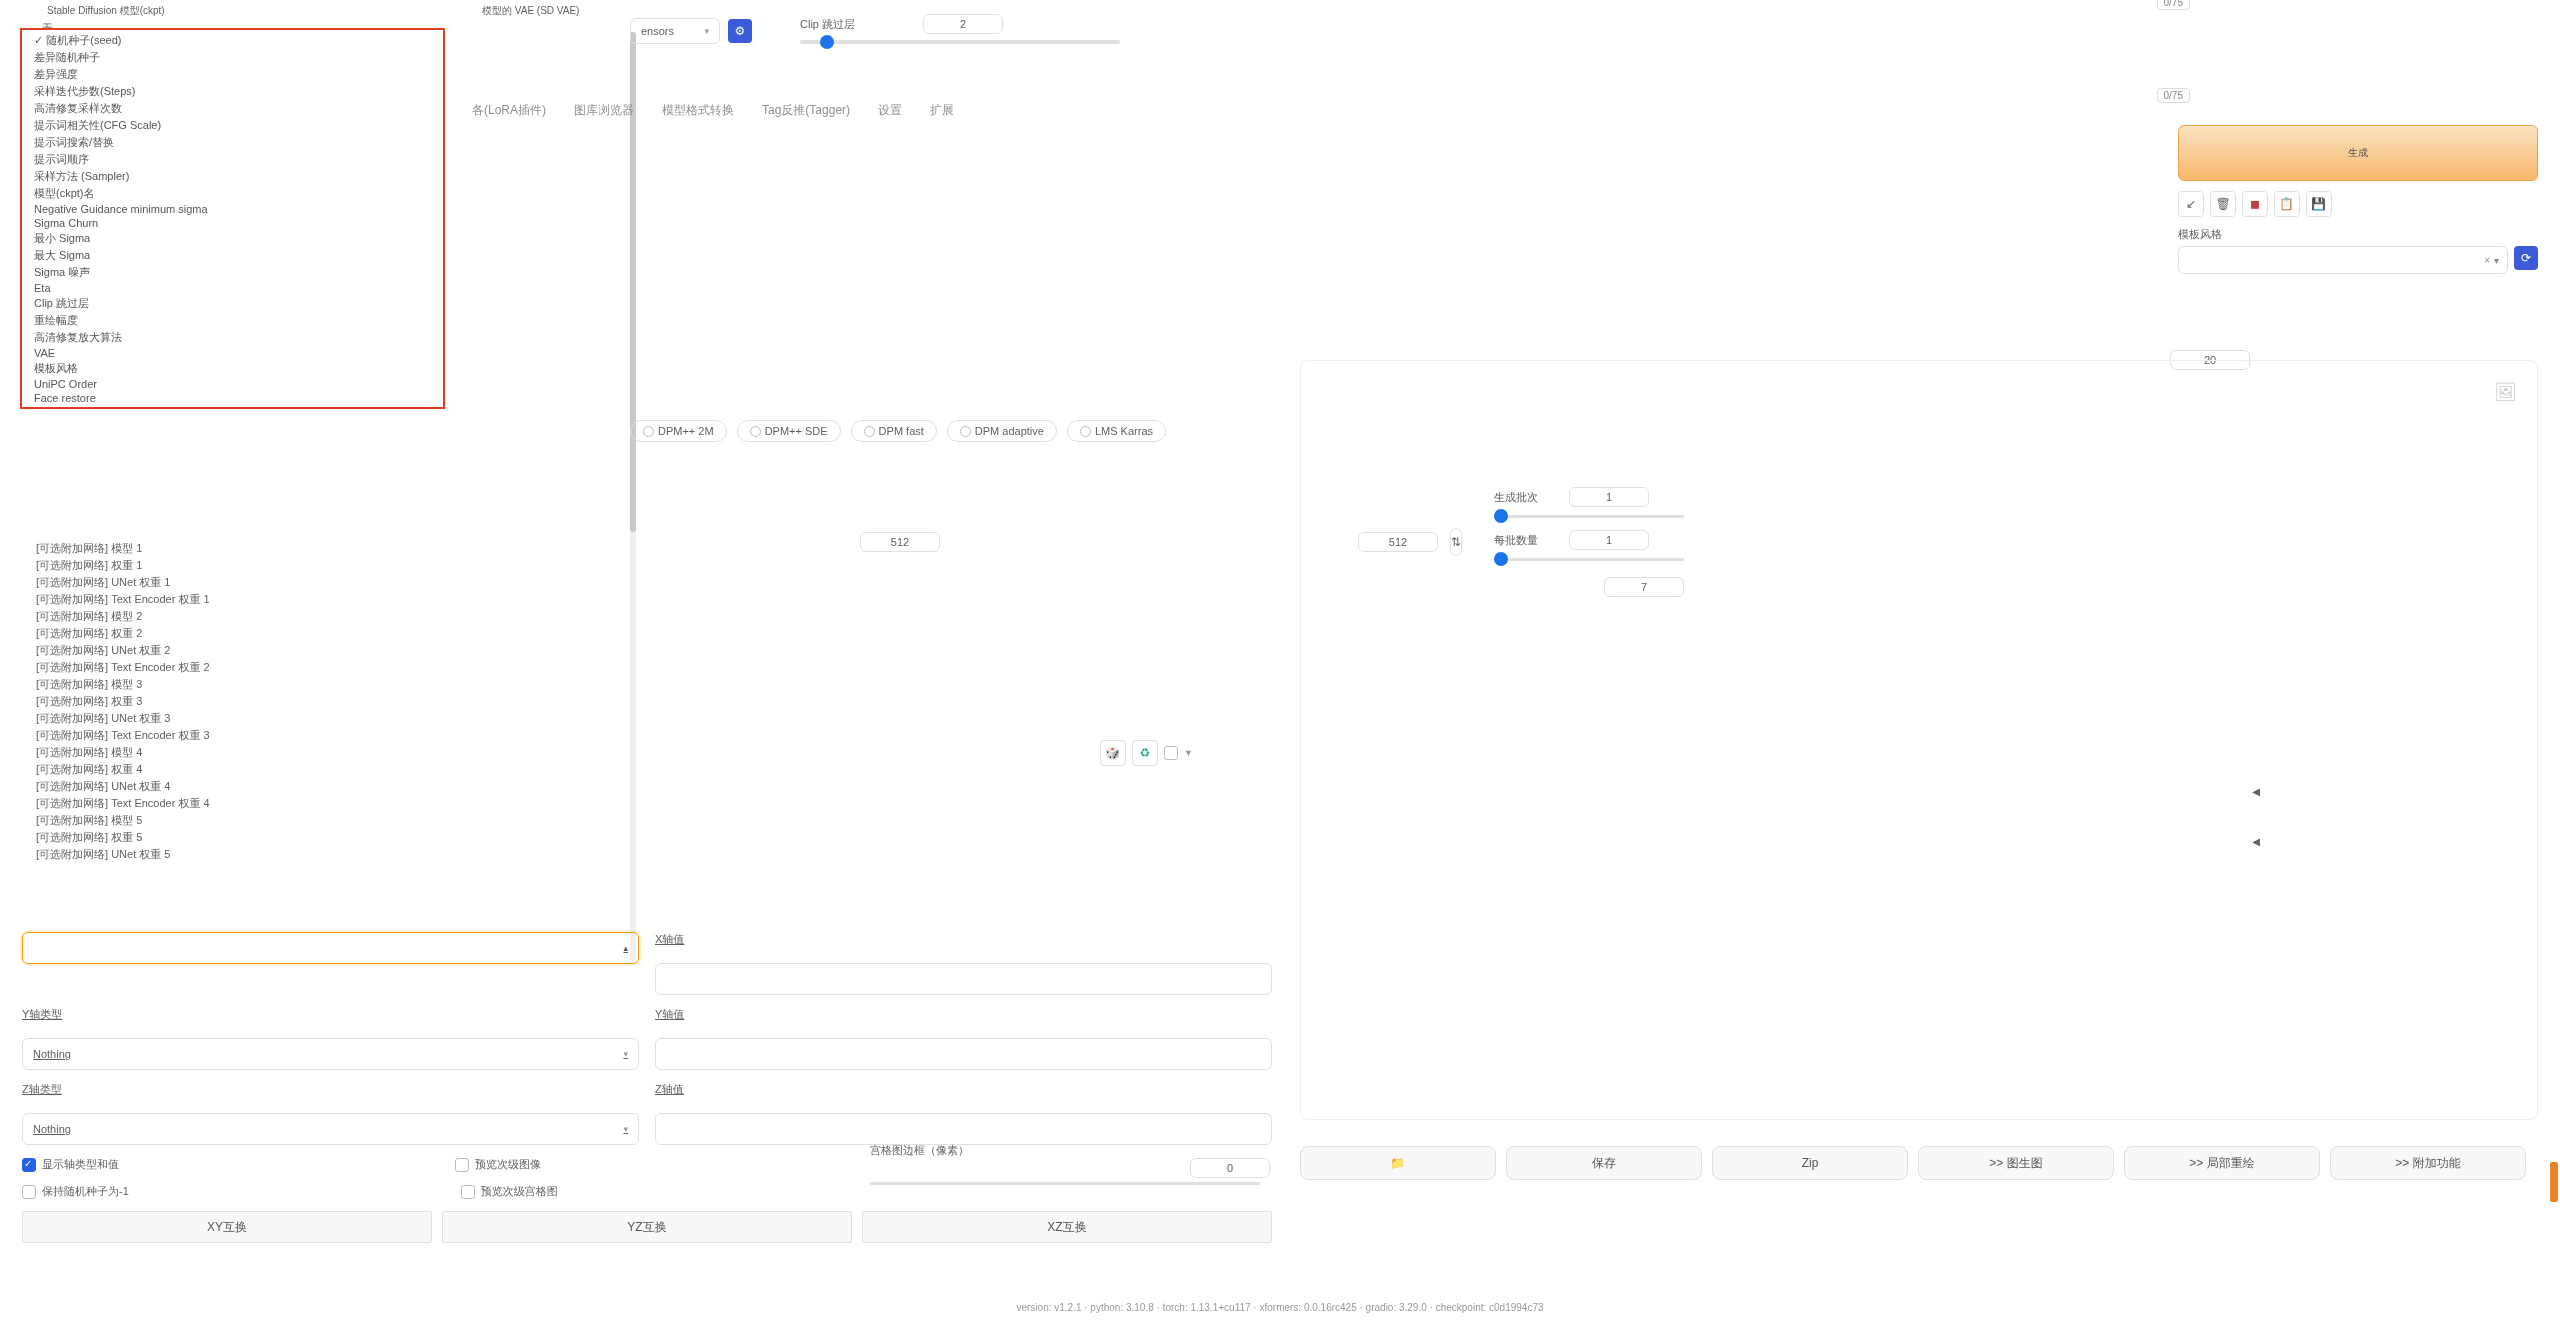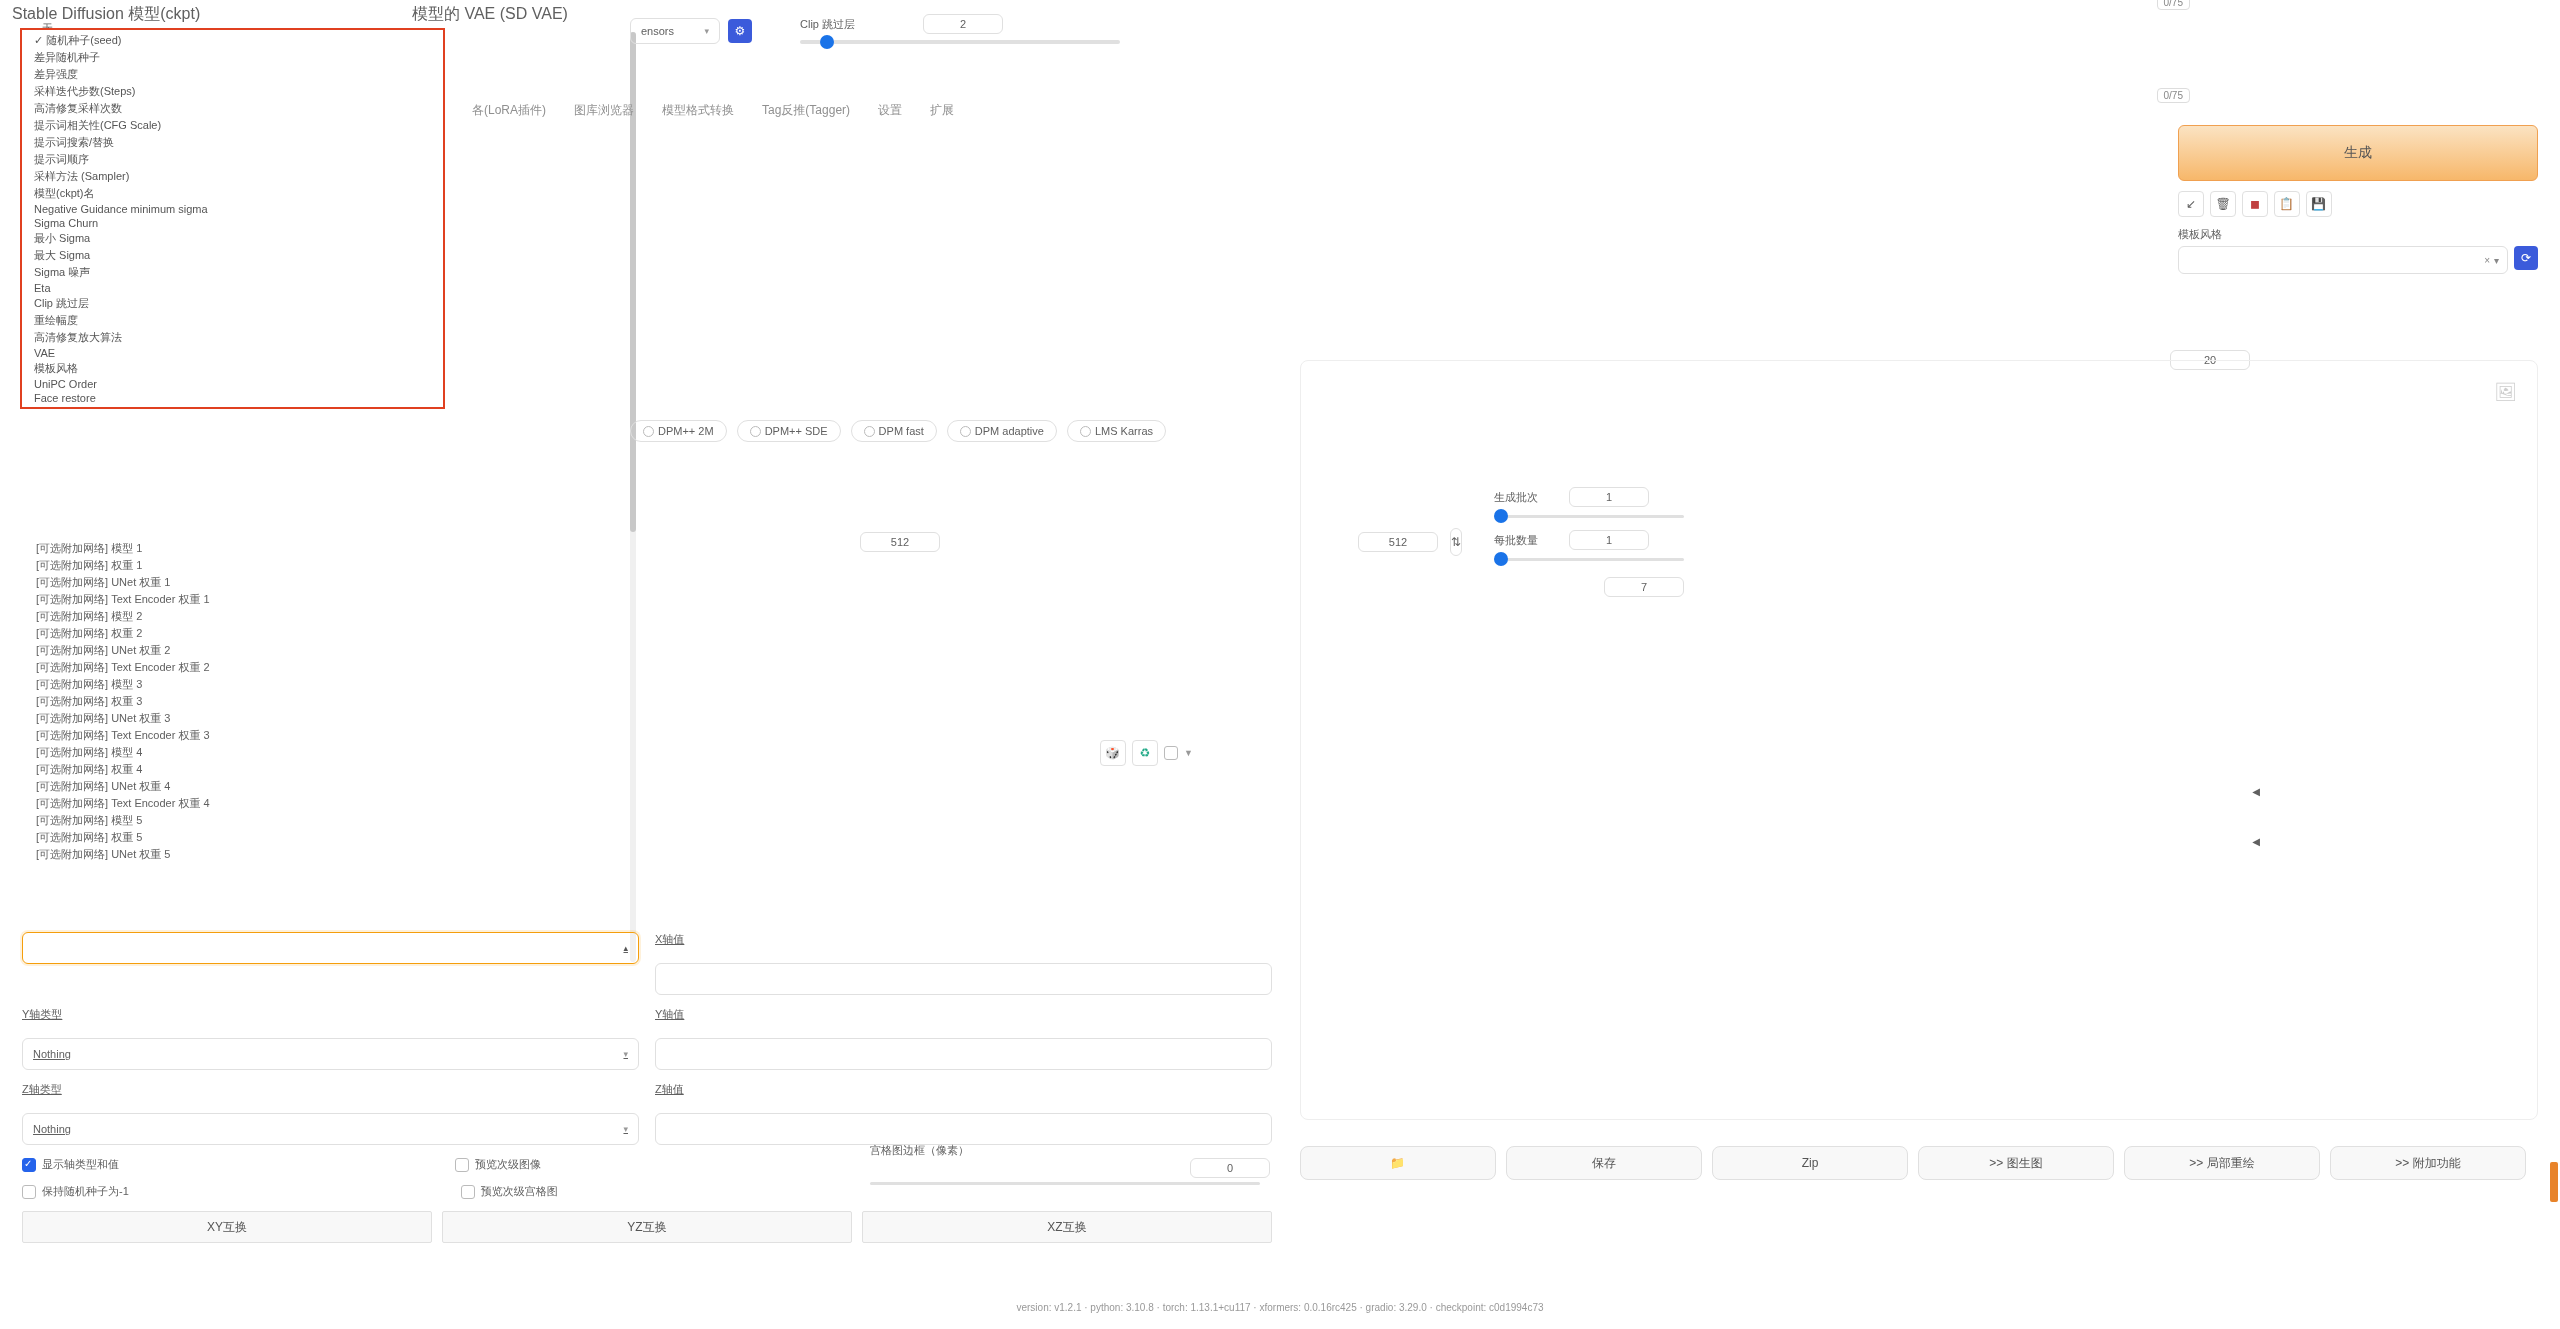--- a/index.html
+++ b/index.html
@@ -1,39 +1,39 @@
 <!DOCTYPE html>
 <html><head>
 <meta charset="utf-8">
 <style>
 * { box-sizing: border-box; margin: 0; padding: 0; font-family: -apple-system, "Segoe UI", sans-serif; }
 body { background: #fff; font-size: 11px; color: #606060; width: 2560px; height: 1329px; position: relative; }
 .header-row { display: flex; padding: 4px 12px 0; gap: 20px; align-items: flex-start; }
-.header-label { font-size: 16px; color: #606060; }
+.header-label { font-size: 10px; color: #606060; margin-left: 35px; }
 .model-label { width: 380px; }
 .dropdown-list { position: absolute; top: 28px; left: 20px; width: 425px; border: 2px solid #e04020; background: #fff; z-index: 100; padding: 2px 0; }
 .dropdown-item { padding: 1px 12px; font-size: 11px; color: #555; cursor: pointer; }
 .dropdown-item.checked::before { content: "✓ "; color: #555; }
 .top-ctrl { position: absolute; top: 18px; left: 630px; display: flex; gap: 8px; align-items: center; }
 .sel-box { border: 1px solid #e0e0e0; border-radius: 6px; padding: 6px 10px; font-size: 11px; display: flex; align-items: center; min-width: 90px; }
 .caret { margin-left: auto; font-size: 9px; color: #999; }
 .icon-btn { width: 24px; height: 24px; border: 1px solid #e0e0e0; border-radius: 4px; display: flex; align-items: center; justify-content: center; background: #fff; font-size: 12px; cursor: pointer; }
 .icon-btn.blue { background: #3b5bdb; color: #fff; border: none; }
 .clip-area { position: absolute; top: 14px; left: 800px; }
 .slider-row { display: flex; align-items: center; gap: 8px; }
 .slider-label { font-size: 11px; color: #606060; margin-right: 60px; }
 .num-box { border: 1px solid #e0e0e0; border-radius: 6px; padding: 3px 0; width: 80px; text-align: center; font-size: 11px; }
 .slider-track { position: relative; width: 320px; height: 4px; background: #e0e0e0; border-radius: 2px; margin-top: 6px; }
 .slider-thumb { position: absolute; top: -5px; width: 14px; height: 14px; background: #1a73e8; border-radius: 50%; }
 .tabs { position: absolute; top: 102px; left: 472px; display: flex; gap: 28px; font-size: 12px; color: #909090; }
 .tabs span { cursor: pointer; }
 .right-col { position: absolute; top: 125px; right: 22px; width: 360px; }
 .count-badge { position: absolute; top: -5px; right: 370px; border: 1px solid #ddd; border-radius: 4px; padding: 1px 6px; font-size: 10px; color: #888; }
 .count-badge2 { position: absolute; top: 88px; right: 370px; border: 1px solid #ddd; border-radius: 4px; padding: 1px 6px; font-size: 10px; color: #888; }
-.gen-btn { width: 100%; height: 56px; background: linear-gradient(#fbe3c2, #f7b76a); border: 1px solid #f0a050; border-radius: 6px; font-size: 14px; color: #555; cursor: pointer; margin-bottom: 10px; }
+.gen-btn { width: 100%; height: 56px; background: linear-gradient(#fbe3c2, #f7b76a); border: 1px solid #f0a050; border-radius: 6px; font-size: 10px; color: #555; cursor: pointer; margin-bottom: 10px; }
 .icon-row { display: flex; gap: 6px; margin-bottom: 10px; }
 .small-icon { width: 26px; height: 26px; border: 1px solid #e0e0e0; border-radius: 4px; display: flex; align-items: center; justify-content: center; font-size: 12px; background: #fff; cursor: pointer; }
 .style-label { font-size: 11px; color: #606060; margin-bottom: 4px; }
 .style-row { display: flex; gap: 6px; }
 .style-sel { flex: 1; border: 1px solid #e0e0e0; border-radius: 6px; height: 28px; display: flex; align-items: center; justify-content: flex-end; padding: 0 8px; }
 .style-sel span { font-size: 10px; color: #888; margin-left: 4px; }
 .mid-area { position: absolute; top: 340px; left: 460px; width: 820px; }
 .sampler-row { display: flex; gap: 10px; margin-bottom: 8px; flex-wrap: wrap; }
 .radio-opt { display: flex; align-items: center; gap: 4px; border: 1px solid #e0e0e0; border-radius: 14px; padding: 4px 12px; font-size: 11px; color: #606060; }
 .radio-circle { width: 11px; height: 11px; border: 1px solid #bbb; border-radius: 50%; }

